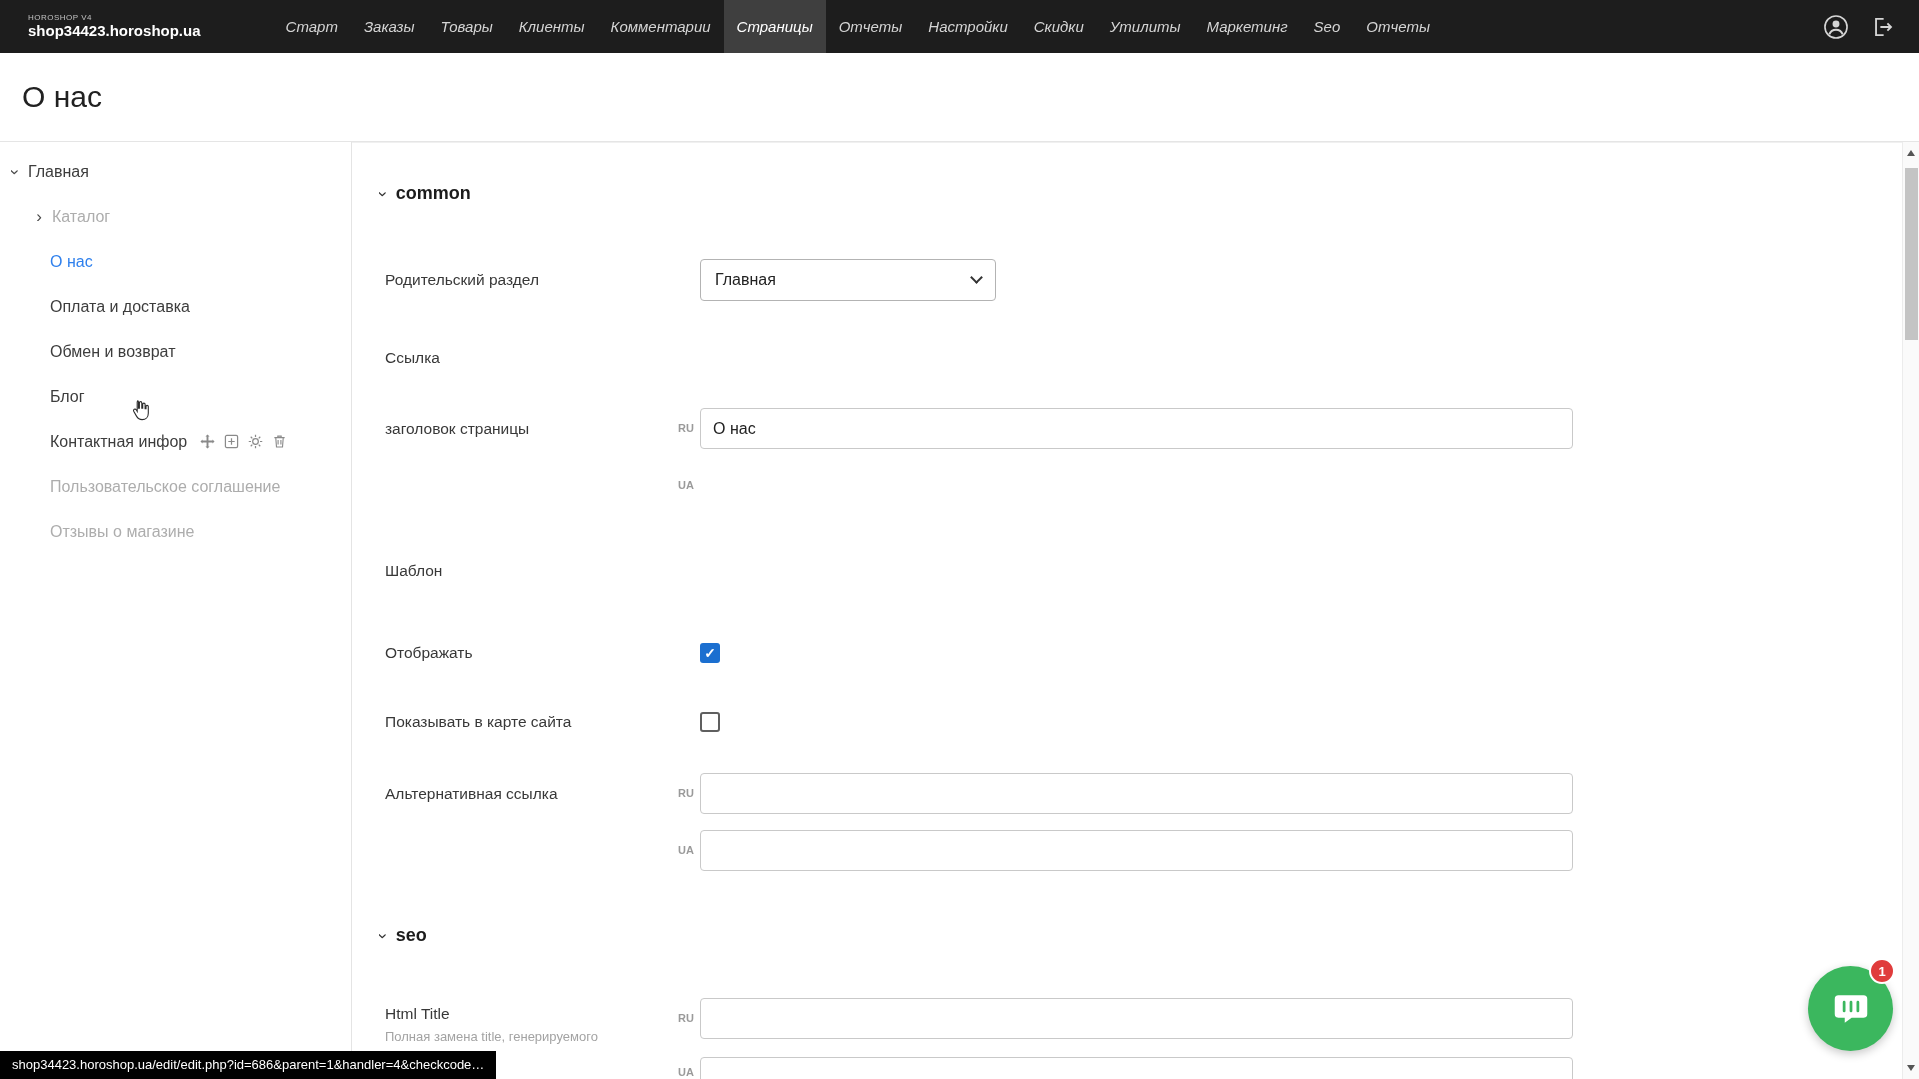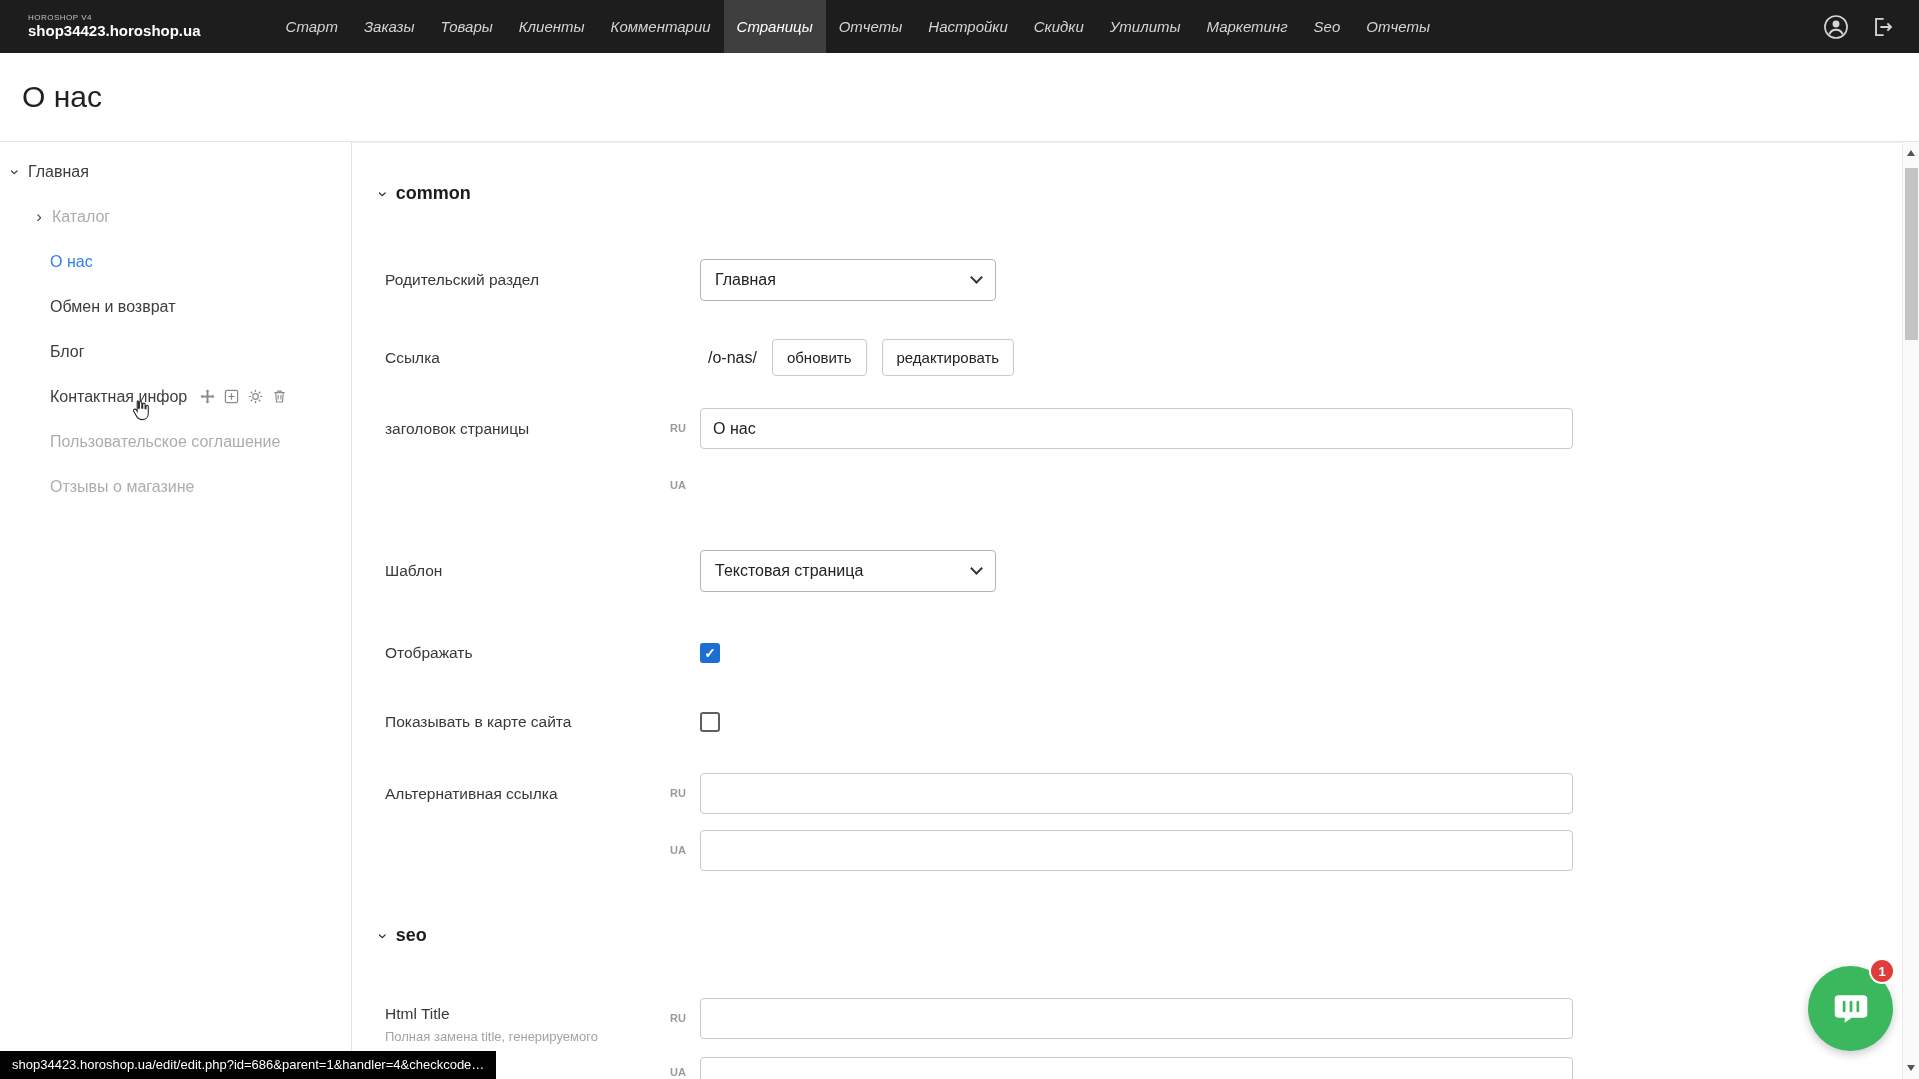--- a/index.html
+++ b/index.html
@@ -45,21 +45,21 @@
   .cursor-hand { position:absolute; left:128px; top:256px; width:24px; height:24px; z-index:6; pointer-events:none; }
 
   
   .content { position:absolute; left:352px; top:142px; right:17px; bottom:0; background:#fff;
              overflow:hidden; border-top:1px solid #f0f0f0; }
   .section-head { position:absolute; left:28px; display:flex; align-items:center; gap:10px;
                   font-size:18px; font-weight:bold; color:#1c1c1c; cursor:pointer; }
   .section-chev { display:inline-block; transform:rotate(90deg); font-size:17px; font-weight:400; color:#333; }
   .flabel { position:absolute; left:33px; font-size:15.5px; color:#383838; }
   .fhint { position:absolute; left:33px; font-size:13px; color:#a3a3a3; }
-  .lang { position:absolute; left:318px; width:24px; text-align:left; font-size:11px; font-weight:bold; color:#9a9a9a; }
+  .lang { position:absolute; left:318px; width:24px; text-align:right; font-size:11px; font-weight:bold; color:#9a9a9a; }
   .tinput { position:absolute; left:348px; width:873px; height:41px; border:1px solid #c9c9c9; border-radius:4px;
             padding:0 12px; font-size:16px; font-family:inherit; color:#222; background:#fff; }
   .select { position:absolute; left:348px; width:296px; height:42px; border:1px solid #b3b3b3; border-radius:4px;
             background:#fff; display:flex; align-items:center; padding:0 14px; font-size:16px; color:#222; cursor:pointer; }
   .select-chev { margin-left:auto; width:9px; height:9px; border-left:2px solid #333; border-bottom:2px solid #333;
                  transform:rotate(-45deg); margin-top:-5px; }
   .link-row { position:absolute; left:356px; display:flex; align-items:center; gap:15px; height:37px; }
   .link-value { font-size:16px; color:#222; }
   .btn-outline { height:37px; border:1px solid #c9c9c9; border-radius:4px; background:#fff; font-size:15px;
                  color:#222; padding:0 14px; cursor:pointer; font-family:inherit; white-space:nowrap; }
@@ -138,20 +138,23 @@
         <span class="tree-label">Главная</span>
       </div>
       <div class="tree-item lvl1c muted">
         <span class="chev collapsed">›</span>
         <span class="tree-label">Каталог</span>
       </div>
       <div class="tree-item lvl1 selected">
         <span class="tree-label">О нас</span>
       </div>
       <div class="tree-item lvl1">
+        <span class="tree-label">Оплата и доставка</span>
+      </div>
+      <div class="tree-item lvl1">
         <span class="tree-label">Обмен и возврат</span>
       </div>
       <div class="tree-item lvl1">
         <span class="tree-label">Блог</span>
       </div>
       <div class="tree-item lvl1">
         <span class="tree-label">Контактная инфор</span>
   <span class="row-actions">
     <svg class="action-icon" viewBox="0 0 16 16">
             <path d="M8 0.5l2.2 2.2H9v4.3h4.3V5.8L15.5 8l-2.2 2.2V9H9v4.3h1.2L8 15.5l-2.2-2.2H7V9H2.7v1.2L0.5 8l2.2-2.2V7H7V2.7H5.8z" fill="#8a8a8a"></path>
@@ -189,36 +192,27 @@
       <span>common</span>
     </div>
 
     <div class="flabel" style="top:116px;line-height:42px">Родительский раздел</div>
     <div class="select" style="top:116px">
       <span>Главная</span>
       <span class="select-chev"></span>
     </div>
 
     <div class="flabel" style="top:196px;line-height:37px">Ссылка</div>
-    <div class="link-row" style="top:196px">
-      <span class="link-value">/o-nas/</span>
-      <button class="btn-outline">обновить</button>
-      <button class="btn-outline">редактировать</button>
-    </div>
 
     <div class="flabel" style="top:265px;line-height:41px">заголовок страницы</div>
     <div class="lang" style="top:265px;line-height:41px">RU</div>
     <input class="tinput" style="top: 265px;" value="О нас">
     <div class="lang" style="top:322px;line-height:41px">UA</div>
 
     <div class="flabel" style="top:407px;line-height:42px">Шаблон</div>
-    <div class="select" style="top:407px">
-      <span>Текстовая страница</span>
-      <span class="select-chev"></span>
-    </div>
 
     <div class="flabel" style="top:497px;line-height:26px">Отображать</div>
     <div class="checkbox checked" style="top:500px">
       <span>✓</span>
     </div>
 
     <div class="flabel" style="top:566px;line-height:26px">Показывать в карте сайта</div>
     <div class="checkbox unchecked" style="top:569px">
       
     </div>

